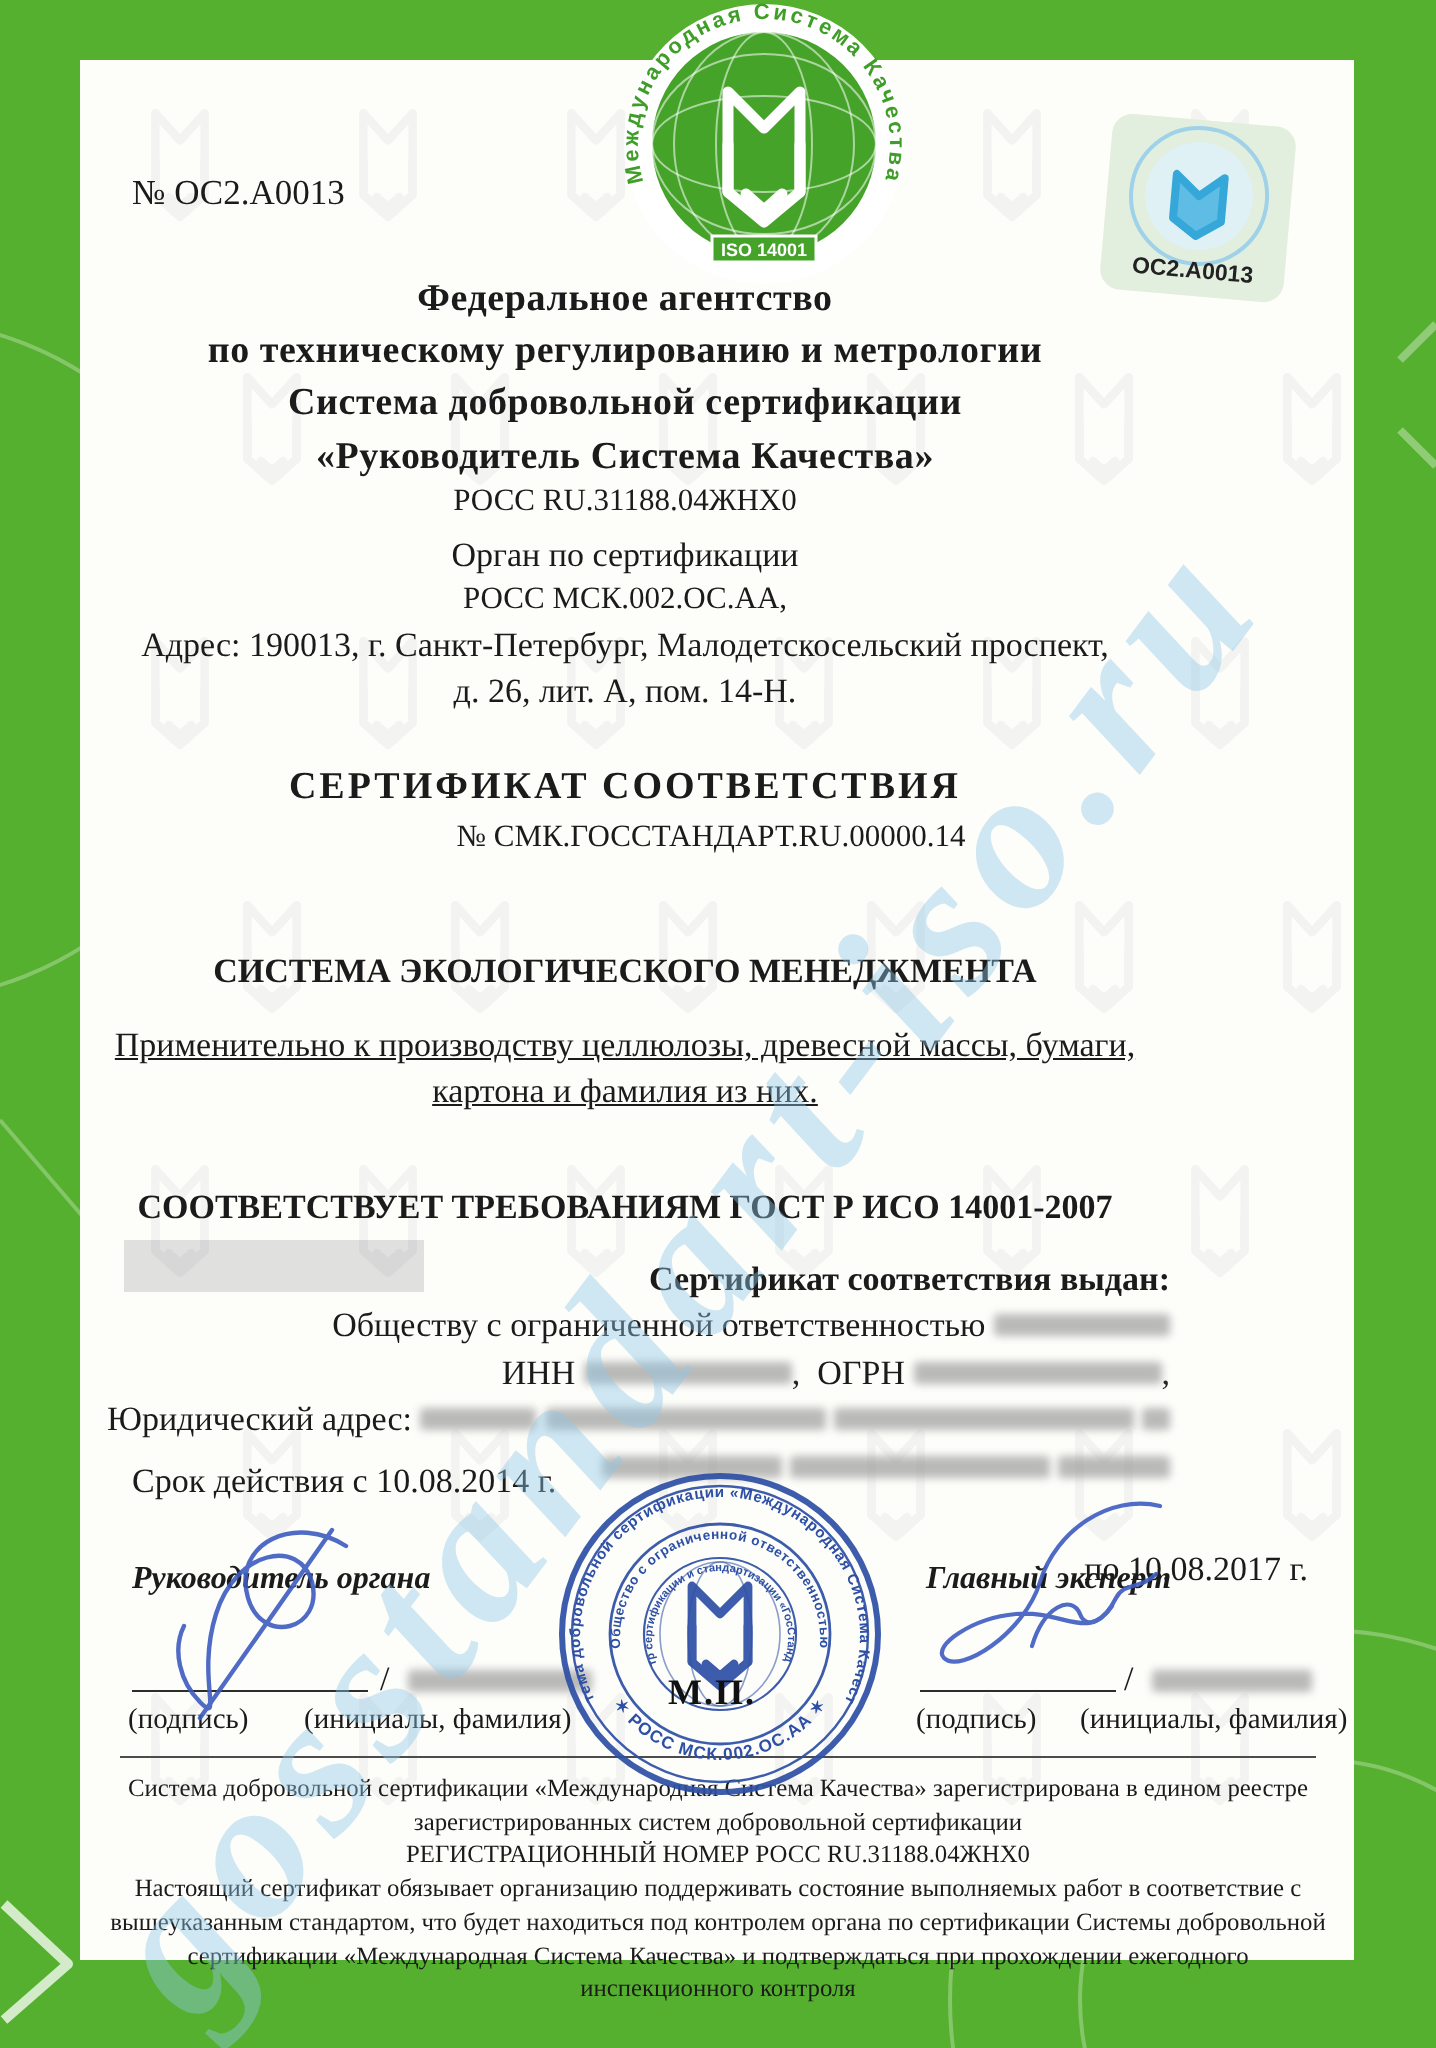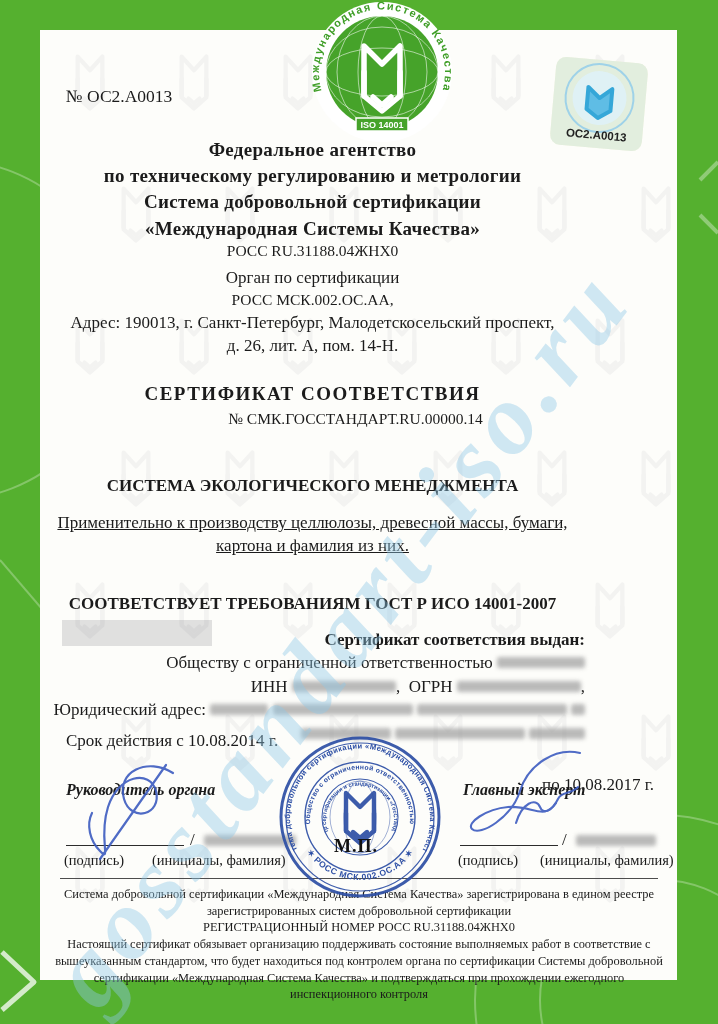--- a/index.html
+++ b/index.html
@@ -384,21 +384,21 @@
     </g>
     <text x="48" y="81" text-anchor="middle" font-size="11.5" font-weight="bold" fill="#222" font-family="Liberation Sans, sans-serif">ОС2.А0013</text>
   </svg>
 
   <div class="abs body-t" style="left:66px;top:86px;z-index:4;font-size:17.5px;">№ ОС2.А0013</div>
 
   <div class="ctr hdr" style="top:137px;z-index:4;">
     <div>Федеральное агентство</div>
     <div>по техническому регулированию и метрологии</div>
     <div>Система добровольной сертификации</div>
-    <div>«Международная Системы Качества»</div>
+    <div>«Руководитель Система Качества»</div>
   </div>
   <div class="ctr small-t" style="top:240px;z-index:4;">РОСС RU.31188.04ЖНХ0</div>
 
   <div class="ctr body-t" style="top:266px;z-index:4;">
     <div>Орган по сертификации</div>
     <div class="small-t">РОСС МСК.002.ОС.АА,</div>
     <div>Адрес: 190013, г. Санкт-Петербург, Малодетскосельский проспект,</div>
     <div>д. 26, лит. А, пом. 14-Н.</div>
   </div>
 

